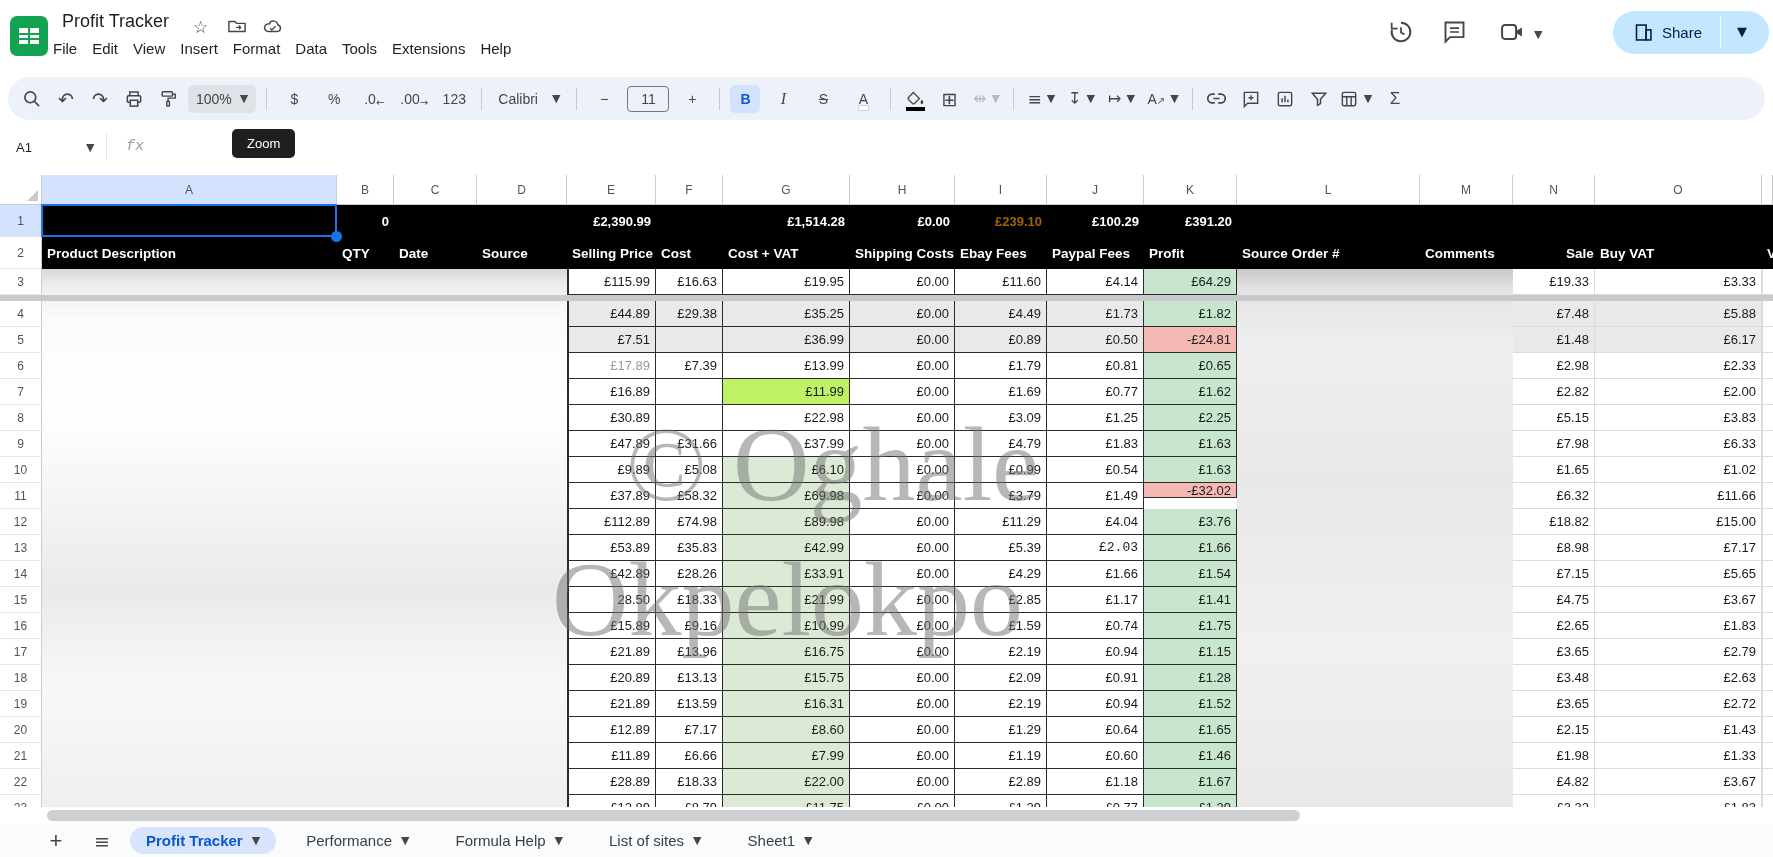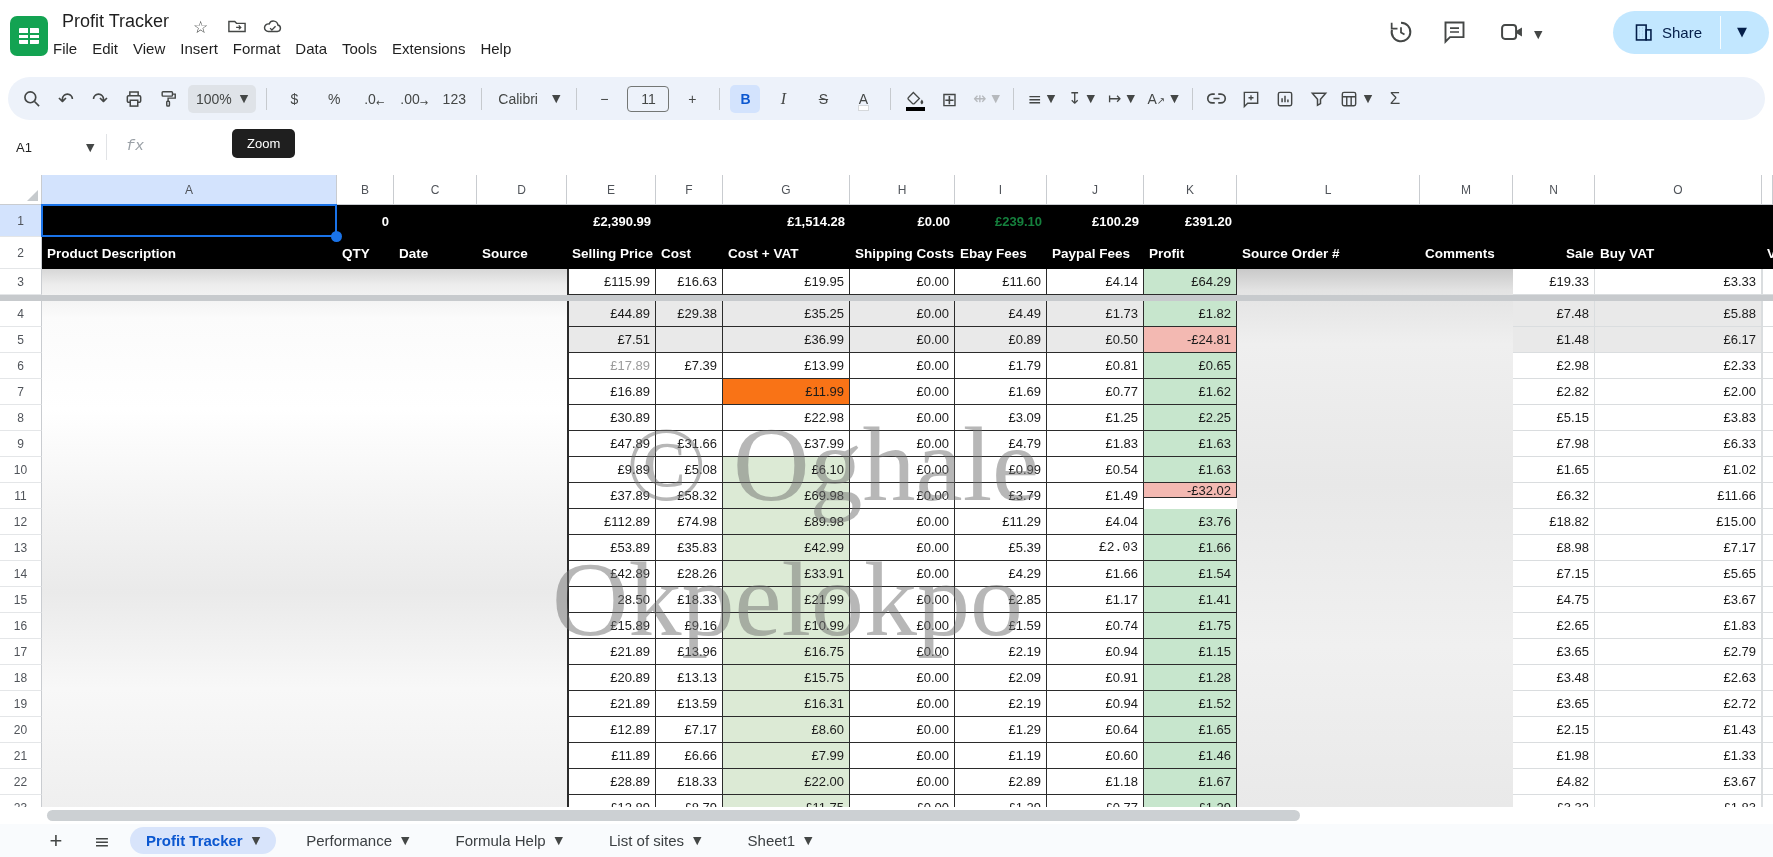--- a/index.html
+++ b/index.html
@@ -332,21 +332,21 @@
       </div>
     <div id="bands">
         <div class="blackband" style="top: 30px; height: 32px;"></div>
         <div class="blackband" style="top: 62px; height: 32px;"></div>
       </div>
     <div id="cells">
         <div class="cell total" style="left: 337px; width: 57px; top: 30px; height: 32px;">0</div>
         <div class="cell total" style="left: 567px; width: 89px; top: 30px; height: 32px;">£2,390.99</div>
         <div class="cell total" style="left: 723px; width: 127px; top: 30px; height: 32px;">£1,514.28</div>
         <div class="cell total" style="left: 850px; width: 105px; top: 30px; height: 32px;">£0.00</div>
-        <div class="cell total" style="left: 955px; width: 92px; top: 30px; height: 32px; color: #15803d;">£239.10</div>
+        <div class="cell total" style="left: 955px; width: 92px; top: 30px; height: 32px; color: #a16207;">£239.10</div>
         <div class="cell total" style="left: 1047px; width: 97px; top: 30px; height: 32px;">£100.29</div>
         <div class="cell total" style="left: 1144px; width: 93px; top: 30px; height: 32px;">£391.20</div>
         <div class="cell hdr" style="left: 42px; width: 295px; top: 62px; height: 32px;">Product Description</div>
         <div class="cell hdr" style="left: 337px; width: 57px; top: 62px; height: 32px;">QTY</div>
         <div class="cell hdr" style="left: 394px; width: 83px; top: 62px; height: 32px;">Date</div>
         <div class="cell hdr" style="left: 477px; width: 90px; top: 62px; height: 32px;">Source</div>
         <div class="cell hdr" style="left: 567px; width: 89px; top: 62px; height: 32px;">Selling Price</div>
         <div class="cell hdr" style="left: 656px; width: 67px; top: 62px; height: 32px;">Cost</div>
         <div class="cell hdr" style="left: 723px; width: 127px; top: 62px; height: 32px;">Cost + VAT</div>
         <div class="cell hdr" style="left: 850px; width: 105px; top: 62px; height: 32px;">Shipping Costs</div>
@@ -393,21 +393,21 @@
         <div class="cell dark" style="left: 723px; width: 127px; top: 178px; height: 26px; background: rgb(255, 255, 255);">£13.99</div>
         <div class="cell dark" style="left: 850px; width: 105px; top: 178px; height: 26px; background: rgb(255, 255, 255);">£0.00</div>
         <div class="cell dark" style="left: 955px; width: 92px; top: 178px; height: 26px; background: rgb(255, 255, 255);">£1.79</div>
         <div class="cell dark" style="left: 1047px; width: 97px; top: 178px; height: 26px; background: rgb(255, 255, 255);">£0.81</div>
         <div class="cell dark" style="left: 1144px; width: 93px; top: 178px; height: 26px; background: rgb(199, 230, 205);">£0.65</div>
         <div class="cell light" style="left: 1513px; width: 82px; top: 178px; height: 26px; background: rgb(255, 255, 255);">£2.98</div>
         <div class="cell light" style="left: 1595px; width: 167px; top: 178px; height: 26px; background: rgb(255, 255, 255);">£2.33</div>
         <div class="cell light" style="left: 1762px; width: 11px; top: 178px; height: 26px; background: rgb(255, 255, 255); border-left: 1px solid rgb(218, 221, 223);"></div>
         <div class="cell dark eleft" style="left: 567px; width: 89px; top: 204px; height: 26px; background: rgb(255, 255, 255);">£16.89</div>
         <div class="cell dark" style="left: 656px; width: 67px; top: 204px; height: 26px; background: rgb(255, 255, 255);"></div>
-        <div class="cell dark" style="left: 723px; width: 127px; top: 204px; height: 26px; background: #f97316;">£11.99</div>
+        <div class="cell dark" style="left: 723px; width: 127px; top: 204px; height: 26px; background: #bef264;">£11.99</div>
         <div class="cell dark" style="left: 850px; width: 105px; top: 204px; height: 26px; background: rgb(255, 255, 255);">£0.00</div>
         <div class="cell dark" style="left: 955px; width: 92px; top: 204px; height: 26px; background: rgb(255, 255, 255);">£1.69</div>
         <div class="cell dark" style="left: 1047px; width: 97px; top: 204px; height: 26px; background: rgb(255, 255, 255);">£0.77</div>
         <div class="cell dark" style="left: 1144px; width: 93px; top: 204px; height: 26px; background: rgb(199, 230, 205);">£1.62</div>
         <div class="cell light" style="left: 1513px; width: 82px; top: 204px; height: 26px; background: rgb(255, 255, 255);">£2.82</div>
         <div class="cell light" style="left: 1595px; width: 167px; top: 204px; height: 26px; background: rgb(255, 255, 255);">£2.00</div>
         <div class="cell light" style="left: 1762px; width: 11px; top: 204px; height: 26px; background: rgb(255, 255, 255); border-left: 1px solid rgb(218, 221, 223);"></div>
         <div class="cell dark eleft" style="left: 567px; width: 89px; top: 230px; height: 26px; background: rgb(255, 255, 255);">£30.89</div>
         <div class="cell dark" style="left: 656px; width: 67px; top: 230px; height: 26px; background: rgb(255, 255, 255);"></div>
         <div class="cell dark" style="left: 723px; width: 127px; top: 230px; height: 26px; background: rgb(255, 255, 255);">£22.98</div>

